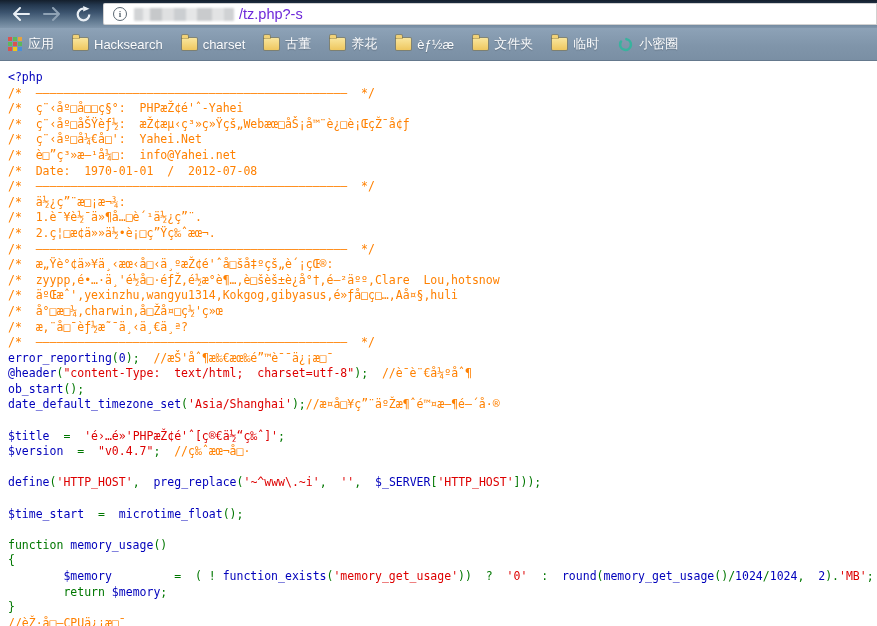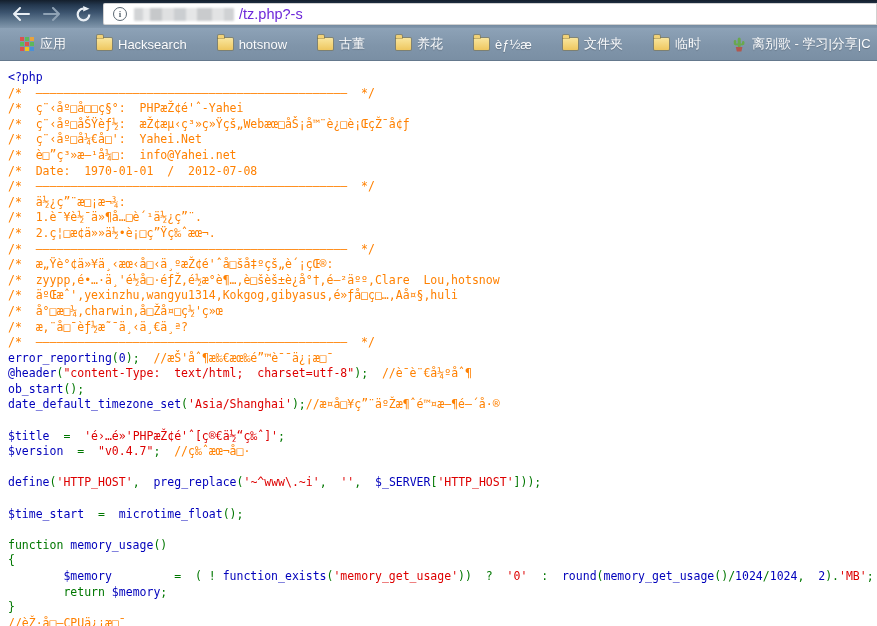--- a/index.html
+++ b/index.html
@@ -9,21 +9,21 @@
   .toolbar{height:28px;background:linear-gradient(180deg,#141f2c 0%,#24384f 18%,#3c546f 45%,#627a91 75%,#8197ac 100%);display:flex;align-items:center;padding-left:10px;}
   .nav-btn{width:22px;height:22px;margin-right:9px;display:flex;align-items:center;justify-content:center;flex:0 0 auto;}
   .url-bar{flex:1;height:22px;background:#fff;border-radius:2px 0 0 2px;display:flex;align-items:center;padding:0 6px;box-shadow:inset 0 0 0 1px rgba(0,0,0,.18);min-width:0;}
   .info-icon{width:12px;height:12px;border-radius:50%;border:1.5px solid #5a6772;color:#5a6772;font:bold 9px "Liberation Serif",serif;display:flex;align-items:center;justify-content:center;margin:0 7px 0 4px;flex:0 0 auto;}
   .blur-block{width:100px;height:13px;border-radius:1px;flex:0 0 auto;margin-right:5px;
     background:linear-gradient(90deg,#d2d4d6 0 9px,#e9eaeb 9px 16px,#c6c8ca 16px 28px,#dfe0e1 28px 40px,#cbced1 40px 52px,#e5e6e7 52px 63px,#c9cbcd 63px 78px,#e2e3e4 78px 90px,#d0d2d4 90px 100px);
     filter:blur(.8px);}
   .url-text{font-size:14.5px;color:#6d28d9;white-space:nowrap;}
 
   .bookmarks{height:33px;background:linear-gradient(180deg,#8da2b7 0%,#8095aa 55%,#7a8fa4 100%);display:flex;align-items:center;padding:0 8px;gap:19px;color:#fbfcfd;font-size:13px;border-bottom:1px solid #65798d;box-sizing:border-box;overflow:hidden;}
-  .bm-item{display:flex;align-items:center;gap:6px;white-space:nowrap;flex:0 0 auto;text-shadow:0 1px 1px rgba(0,0,0,.22);margin-left:12px;}
+  .bm-item{display:flex;align-items:center;gap:6px;white-space:nowrap;flex:0 0 auto;text-shadow:0 1px 1px rgba(0,0,0,.22);}
 
   .ic-apps{display:grid;grid-template-columns:repeat(3,4px);grid-auto-rows:4px;gap:1px;}
   .ic-apps i{display:block;width:4px;height:4px;}
   .ic-folder{width:15px;height:12px;background:linear-gradient(180deg,#f9e69e,#eec75f);border-radius:1px;position:relative;box-shadow:0 0 0 1px rgba(125,99,30,.4);flex:0 0 auto;}
   .ic-folder:before{content:"";position:absolute;top:-3px;left:0;width:6px;height:3px;background:#f2d277;border-radius:1px 1px 0 0;box-shadow:0 0 0 1px rgba(125,99,30,.4);}
   .ic-svg{display:flex;align-items:center;justify-content:center;flex:0 0 auto;}
 
   
   .code{background:#fff;padding:9px 0 0 8px;font-family:"DejaVu Sans Mono","Liberation Mono",monospace;font-size:11.5px;white-space:pre;overflow:hidden;height:556px;}
   .code .ln{height:15.6px;line-height:15.6px;}
@@ -73,21 +73,21 @@
         <i style="background: rgb(74, 144, 217);"></i>
       </span>
       <span>应用</span>
     </div>
     <div class="bm-item">
       <span class="ic-folder"></span>
       <span>Hacksearch</span>
     </div>
     <div class="bm-item">
       <span class="ic-folder"></span>
-      <span>hotsnow</span>
+      <span>charset</span>
     </div>
     <div class="bm-item">
       <span class="ic-folder"></span>
       <span>古董</span>
     </div>
     <div class="bm-item">
       <span class="ic-folder"></span>
       <span>养花</span>
     </div>
     <div class="bm-item">
@@ -97,32 +97,20 @@
     <div class="bm-item">
       <span class="ic-folder"></span>
       <span>文件夹</span>
     </div>
     <div class="bm-item">
       <span class="ic-folder"></span>
       <span>临时</span>
     </div>
     <div class="bm-item">
       <span class="ic-svg">
-        <svg width="14" height="16" viewBox="0 0 14 16">
-          <rect x="5.7" y="1.5" width="3" height="10" rx="1.5" fill="#69a84f"></rect>
-          <rect x="1.8" y="4" width="2.4" height="5" rx="1.2" fill="#69a84f"></rect>
-          <rect x="10" y="5" width="2.4" height="4" rx="1.2" fill="#69a84f"></rect>
-          <rect x="3" y="7.5" width="8" height="1.8" fill="#69a84f"></rect>
-          <path d="M3.8 11 h6.6 l-1 4.5 h-4.6 z" fill="#b2574f"></path>
-        </svg>
-      </span>
-      <span>离别歌 - 学习|分享|C</span>
-    </div>
-    <div class="bm-item">
-      <span class="ic-svg">
         <svg width="15" height="15" viewBox="0 0 15 15">
           <circle cx="7.5" cy="7.5" r="5.4" fill="none" stroke="#39b29e" stroke-width="2.6" stroke-dasharray="27 7" stroke-linecap="round" transform="rotate(-80 7.5 7.5)"></circle>
         </svg>
       </span>
       <span>小密圈</span>
     </div>
   </div>
 
 <div class="code"><div class="ln"><span class="tk-d">&lt;?php</span></div><div class="ln"><span class="tk-c">/*  —————————————————————————————————————————————  */</span></div><div class="ln"><span class="tk-c">/*  ç¨‹åº□å□□ç§°:  PHPæŽ¢é'ˆ-Yahei</span></div><div class="ln"><span class="tk-c">/*  ç¨‹åº□åŠŸèƒ½:  æŽ¢æµ‹ç³»ç»Ÿçš„Webæœ□åŠ¡å™¨è¿□è¡ŒçŽ¯å¢ƒ</span></div><div class="ln"><span class="tk-c">/*  ç¨‹åº□å¼€å□':  Yahei.Net</span></div><div class="ln"><span class="tk-c">/*  è□”ç³»æ–¹å¼□:  info@Yahei.net</span></div><div class="ln"><span class="tk-c">/*  Date:  1970-01-01  /  2012-07-08</span></div><div class="ln"><span class="tk-c">/*  —————————————————————————————————————————————  */</span></div><div class="ln"><span class="tk-c">/*  ä½¿ç”¨æ□¡æ¬¾:</span></div><div class="ln"><span class="tk-c">/*  1.è¯¥è½¯ä»¶å…□è´¹ä½¿ç”¨.</span></div><div class="ln"><span class="tk-c">/*  2.ç¦□æ¢ä»»ä½•è¡□ç”Ÿç‰ˆæœ¬.</span></div><div class="ln"><span class="tk-c">/*  —————————————————————————————————————————————  */</span></div><div class="ln"><span class="tk-c">/*  æ„Ÿè°¢ä»¥ä¸‹æœ‹å□‹ä¸ºæŽ¢é'ˆå□šå‡ºçš„è´¡çŒ®:</span></div><div class="ln"><span class="tk-c">/*  zyypp,é•…·ä¸'é½å□·éƒŽ,é½æ°è¶…,è□šèš±è¿å°†,é—²äºº,Clare  Lou,hotsnow</span></div><div class="ln"><span class="tk-c">/*  äºŒæˆ',yexinzhu,wangyu1314,Kokgog,gibyasus,é»ƒå□ç□…,Aå¤§,huli</span></div><div class="ln"><span class="tk-c">/*  å°□æ□¼,charwin,å□Žå¤□ç½'ç»œ</span></div><div class="ln"><span class="tk-c">/*  æ‚¨å□¯èƒ½æ˜¯ä¸‹ä¸€ä¸ª?</span></div><div class="ln"><span class="tk-c">/*  —————————————————————————————————————————————  */</span></div><div class="ln"><span class="tk-d">error_reporting</span><span class="tk-k">(</span><span class="tk-d">0</span><span class="tk-k">);</span><span class="tk-c">  //æŠ'åˆ¶æ‰€æœ‰é”™è¯¯ä¿¡æ□¯</span></div><div class="ln"><span class="tk-d">@header</span><span class="tk-k">(</span><span class="tk-s">"content-Type:  text/html;  charset=utf-8"</span><span class="tk-k">);</span><span class="tk-c">  //è¯è¨€å¼ºåˆ¶</span></div><div class="ln"><span class="tk-d">ob_start</span><span class="tk-k">();</span></div><div class="ln"><span class="tk-d">date_default_timezone_set</span><span class="tk-k">(</span><span class="tk-s">'Asia/Shanghai'</span><span class="tk-k">);</span><span class="tk-c">//æ¤å□¥ç”¨äºŽæ¶ˆé™¤æ—¶é—´å·®</span></div><div class="ln">&nbsp;</div><div class="ln"><span class="tk-d">$title</span><span class="tk-k">  =  </span><span class="tk-s">'é›…é»'PHPæŽ¢é'ˆ[ç®€ä½“ç‰ˆ]'</span><span class="tk-k">;</span></div><div class="ln"><span class="tk-d">$version</span><span class="tk-k">  =  </span><span class="tk-s">"v0.4.7"</span><span class="tk-k">;</span><span class="tk-c">  //ç‰ˆæœ¬å□·</span></div><div class="ln">&nbsp;</div><div class="ln"><span class="tk-d">define</span><span class="tk-k">(</span><span class="tk-s">'HTTP_HOST'</span><span class="tk-k">,  </span><span class="tk-d">preg_replace</span><span class="tk-k">(</span><span class="tk-s">'~^www\.~i'</span><span class="tk-k">,  </span><span class="tk-s">''</span><span class="tk-k">,  </span><span class="tk-d">$_SERVER</span><span class="tk-k">[</span><span class="tk-s">'HTTP_HOST'</span><span class="tk-k">]));</span></div><div class="ln">&nbsp;</div><div class="ln"><span class="tk-d">$time_start</span><span class="tk-k">  =  </span><span class="tk-d">microtime_float</span><span class="tk-k">();</span></div><div class="ln">&nbsp;</div><div class="ln"><span class="tk-k">function </span><span class="tk-d">memory_usage</span><span class="tk-k">()</span></div><div class="ln"><span class="tk-k">{</span></div><div class="ln"><span class="tk-d">        $memory</span><span class="tk-k">         =  ( ! </span><span class="tk-d">function_exists</span><span class="tk-k">(</span><span class="tk-s">'memory_get_usage'</span><span class="tk-k">))  ?  </span><span class="tk-s">'0'</span><span class="tk-k">  :  </span><span class="tk-d">round</span><span class="tk-k">(</span><span class="tk-d">memory_get_usage</span><span class="tk-k">()/</span><span class="tk-d">1024</span><span class="tk-k">/</span><span class="tk-d">1024</span><span class="tk-k">,  </span><span class="tk-d">2</span><span class="tk-k">).</span><span class="tk-s">'MB'</span><span class="tk-k">;</span></div><div class="ln"><span class="tk-k">        return </span><span class="tk-d">$memory</span><span class="tk-k">;</span></div><div class="ln"><span class="tk-k">}</span></div><div class="ln"><span class="tk-c">//èŽ·å□–CPUä¿¡æ□¯</span></div></div>
 

